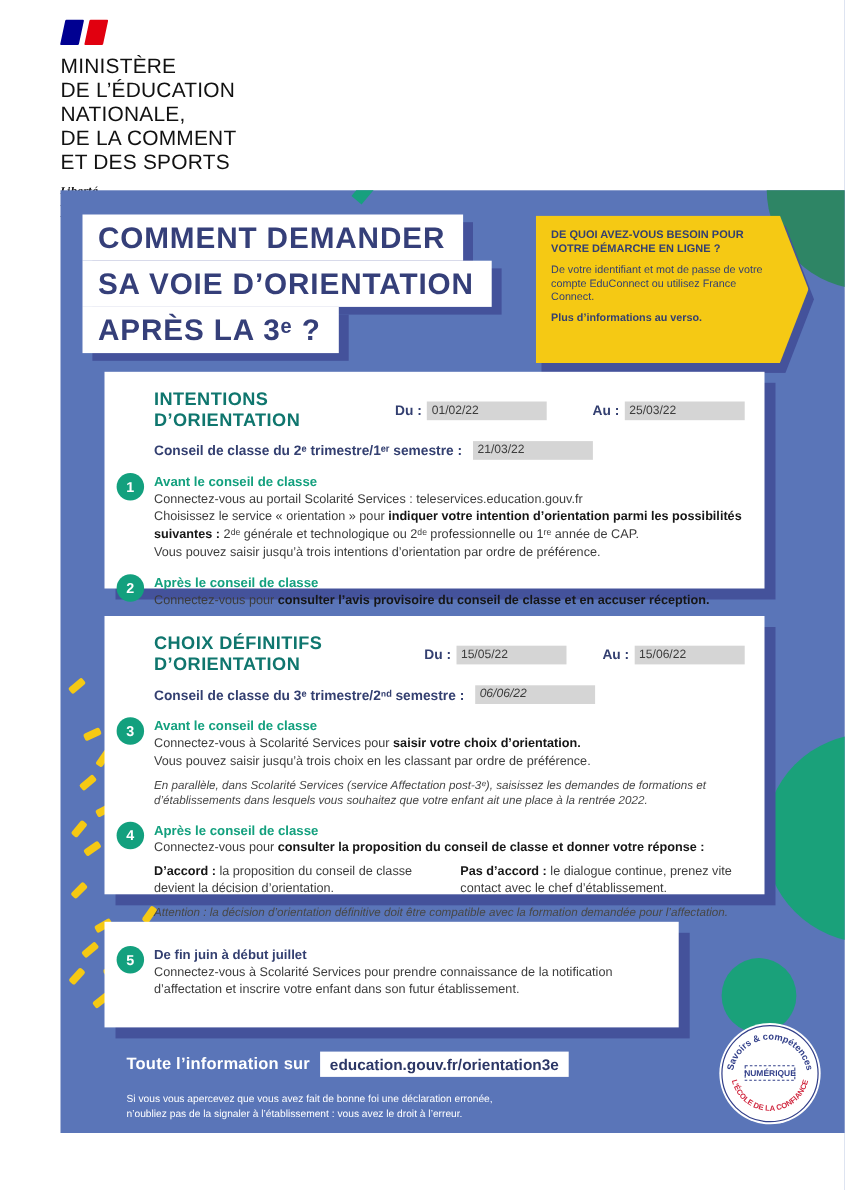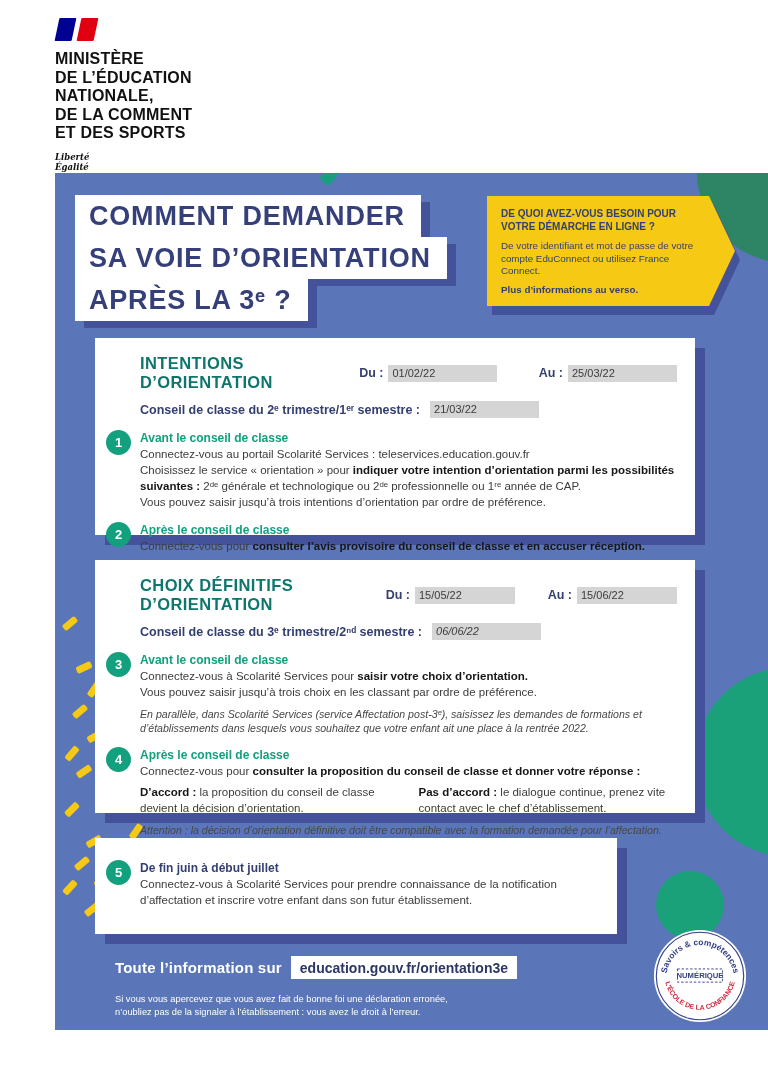--- a/index.html
+++ b/index.html
@@ -7,21 +7,21 @@
   body {
     width:768px; height:1082px; background:#ffffff; position:relative;
     font-family:"Liberation Sans", sans-serif; overflow:hidden;
   }
   
   .ministry { position:absolute; left:55px; top:18px; }
   .flag { display:flex; gap:5px; margin-bottom:9px; margin-left:2px; }
   .flag-blue,.flag-red { width:17px; height:23px; transform:skewX(-12deg); border-radius:1px; }
   .flag-blue { background:#000091; }
   .flag-red  { background:#E1000F; }
-  .ministry-name { font-size:16px; font-weight:700; color:#111; line-height:1.16; letter-spacing:.2px; }
+  .ministry-name { font-size:19px; font-weight:400; color:#111; line-height:1.16; letter-spacing:.2px; }
   .motto { margin-top:9px; font-family:"DejaVu Serif", serif; font-style:italic; font-weight:bold; font-size:8.5px; line-height:1.25; color:#111; }
 
   
   .poster { position:absolute; left:55px; top:173px; width:713px; height:857px; background:#5a75b8; overflow:hidden; }
 
   
   .quarter-circle { position:absolute; left:642px; top:-92px; width:182px; height:182px; border-radius:50%; background:#2e8565; }
   .big-circle { position:absolute; left:640px; top:494px; width:190px; height:190px; border-radius:50%; background:#1aa17a; }
   .small-circle { position:absolute; left:601px; top:698px; width:68px; height:68px; border-radius:50%; background:#1aa17a; }
   .green-stripe { position:absolute; left:263px; top:-10px; width:34px; height:12px; background:#17a07e; transform:rotate(-50deg); }
@@ -29,21 +29,21 @@
 
   
   .title-block { position:absolute; left:20px; top:22px; z-index:3; }
   .title-line {
     display:table; background:#ffffff; color:#353f79; font-weight:800;
     font-size:27px; letter-spacing:.8px; line-height:1.0;
     padding:8px 16px 7px 14px; box-shadow:9px 7px 0 #44529b;
   }
 
   
-  .callout-wrap { position:absolute; left:432px; top:23px; width:248px; height:110px; z-index:2; }
+  .callout-wrap { position:absolute; left:432px; top:23px; width:248px; height:134px; z-index:2; }
   .callout-shadow, .callout {
     position:absolute; inset:0;
     clip-path:polygon(0 0, calc(100% - 26px) 0, 100% 50%, calc(100% - 26px) 100%, 0 100%);
   }
   .callout-shadow { background:#44529b; transform:translate(5px,9px); }
   .callout { background:#f5c914; padding:11px 34px 10px 14px; color:#333f70; }
   .callout-heading { font-size:10px; font-weight:800; line-height:1.3; }
   .callout-body { margin-top:7px; font-size:9.8px; line-height:1.3; font-weight:500; }
   .callout-note { margin-top:6px; font-size:9.8px; font-weight:700; }
 

